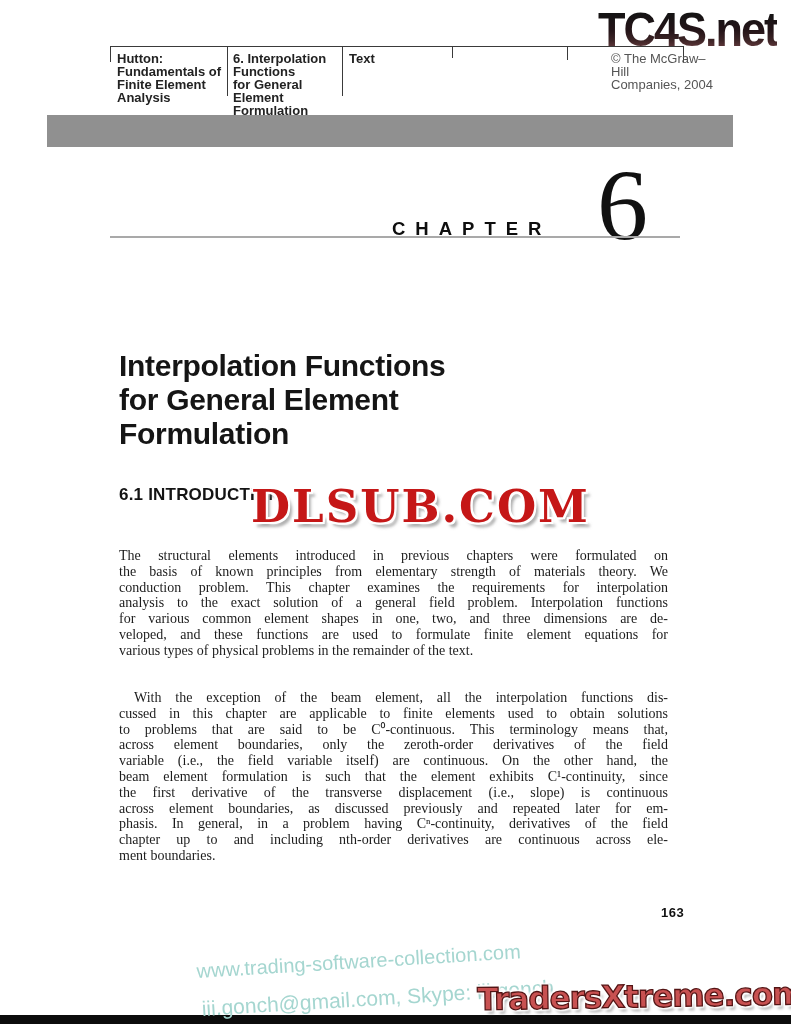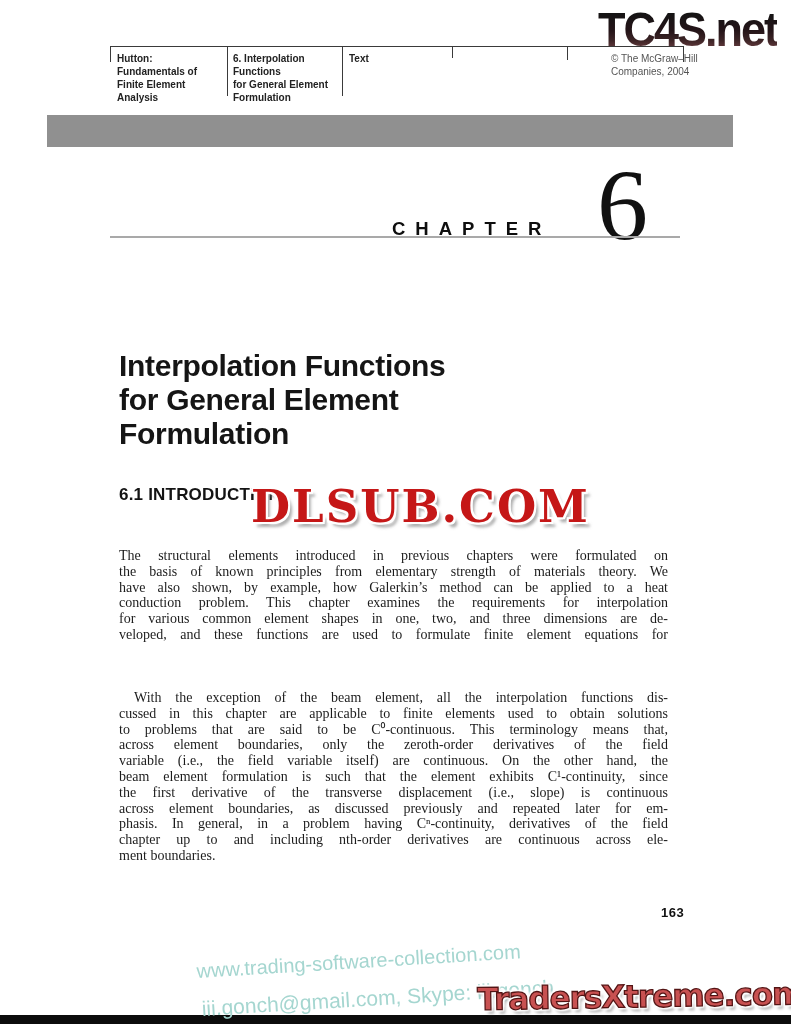--- a/index.html
+++ b/index.html
@@ -4,21 +4,21 @@
 <style>
   html,body{margin:0;padding:0;background:#ffffff;}
   body{width:791px;height:1024px;position:relative;overflow:hidden;
        font-family:"Liberation Sans",sans-serif;}
   .abs{position:absolute;}
   .pre{white-space:pre-line;}
 
   
   .hdr-rule{left:110px;top:46px;width:574px;height:1px;background:#3a3a3a;}
   .tick{width:1px;background:#3a3a3a;top:46px;}
-  .hdr-cell{font-size:10px;font-weight:bold;color:#222;line-height:13px;top:52px;}
+  .hdr-cell{font-size:13px;font-weight:bold;color:#222;line-height:13px;top:52px;}
   .hdr-copy{font-weight:normal;color:#555;margin-left:36px;}
 
   
   .grayband{left:47px;top:115px;width:686px;height:32px;background:#909090;}
   .chapter-word{top:218px;left:392px;font-size:18.5px;font-weight:bold;
                 letter-spacing:10px;color:#0e0e0e;}
   .chapter-num{top:155px;left:597px;font-family:"Liberation Serif",serif;
                font-size:102px;line-height:1;color:#111;}
   .chapter-rule{left:110px;top:236px;width:570px;height:2px;background:#a9a9a9;}
 
@@ -94,24 +94,25 @@
 for General Element
 Formulation</h1>
 
 <h2 class="abs sec-head" style="margin:0">6.1 INTRODUCTION</h2>
 
 <div class="abs wm-dlsub">DLSUB.COM</div>
 
 <div class="abs bodytext p1">
   <div class="jl">The structural elements introduced in previous chapters were formulated on</div>
   <div class="jl">the basis of known principles from elementary strength of materials theory. We</div>
-  <div class="jl">have also shown, by example, how Galerkin’s method can be applied to a heat</div>
   <div class="jl">conduction problem. This chapter examines the requirements for interpolation</div>
+  <div class="jl">analysis to the exact solution of a general field problem. Interpolation functions</div>
   <div class="jl">for various common element shapes in one, two, and three dimensions are de-</div>
   <div class="jl">veloped, and these functions are used to formulate finite element equations for</div>
+  <div class="ll">various types of physical problems in the remainder of the text.</div>
 </div>
 
 <div class="abs bodytext p2">
   <div class="jl indent">With the exception of the beam element, all the interpolation functions dis-</div>
   <div class="jl">cussed in this chapter are applicable to finite elements used to obtain solutions</div>
   <div class="jl">to problems that are said to be C⁰-continuous. This terminology means that,</div>
   <div class="jl">across element boundaries, only the zeroth-order derivatives of the field</div>
   <div class="jl">variable (i.e., the field variable itself) are continuous. On the other hand, the</div>
   <div class="jl">beam element formulation is such that the element exhibits C¹-continuity, since</div>
   <div class="jl">the first derivative of the transverse displacement (i.e., slope) is continuous</div>

